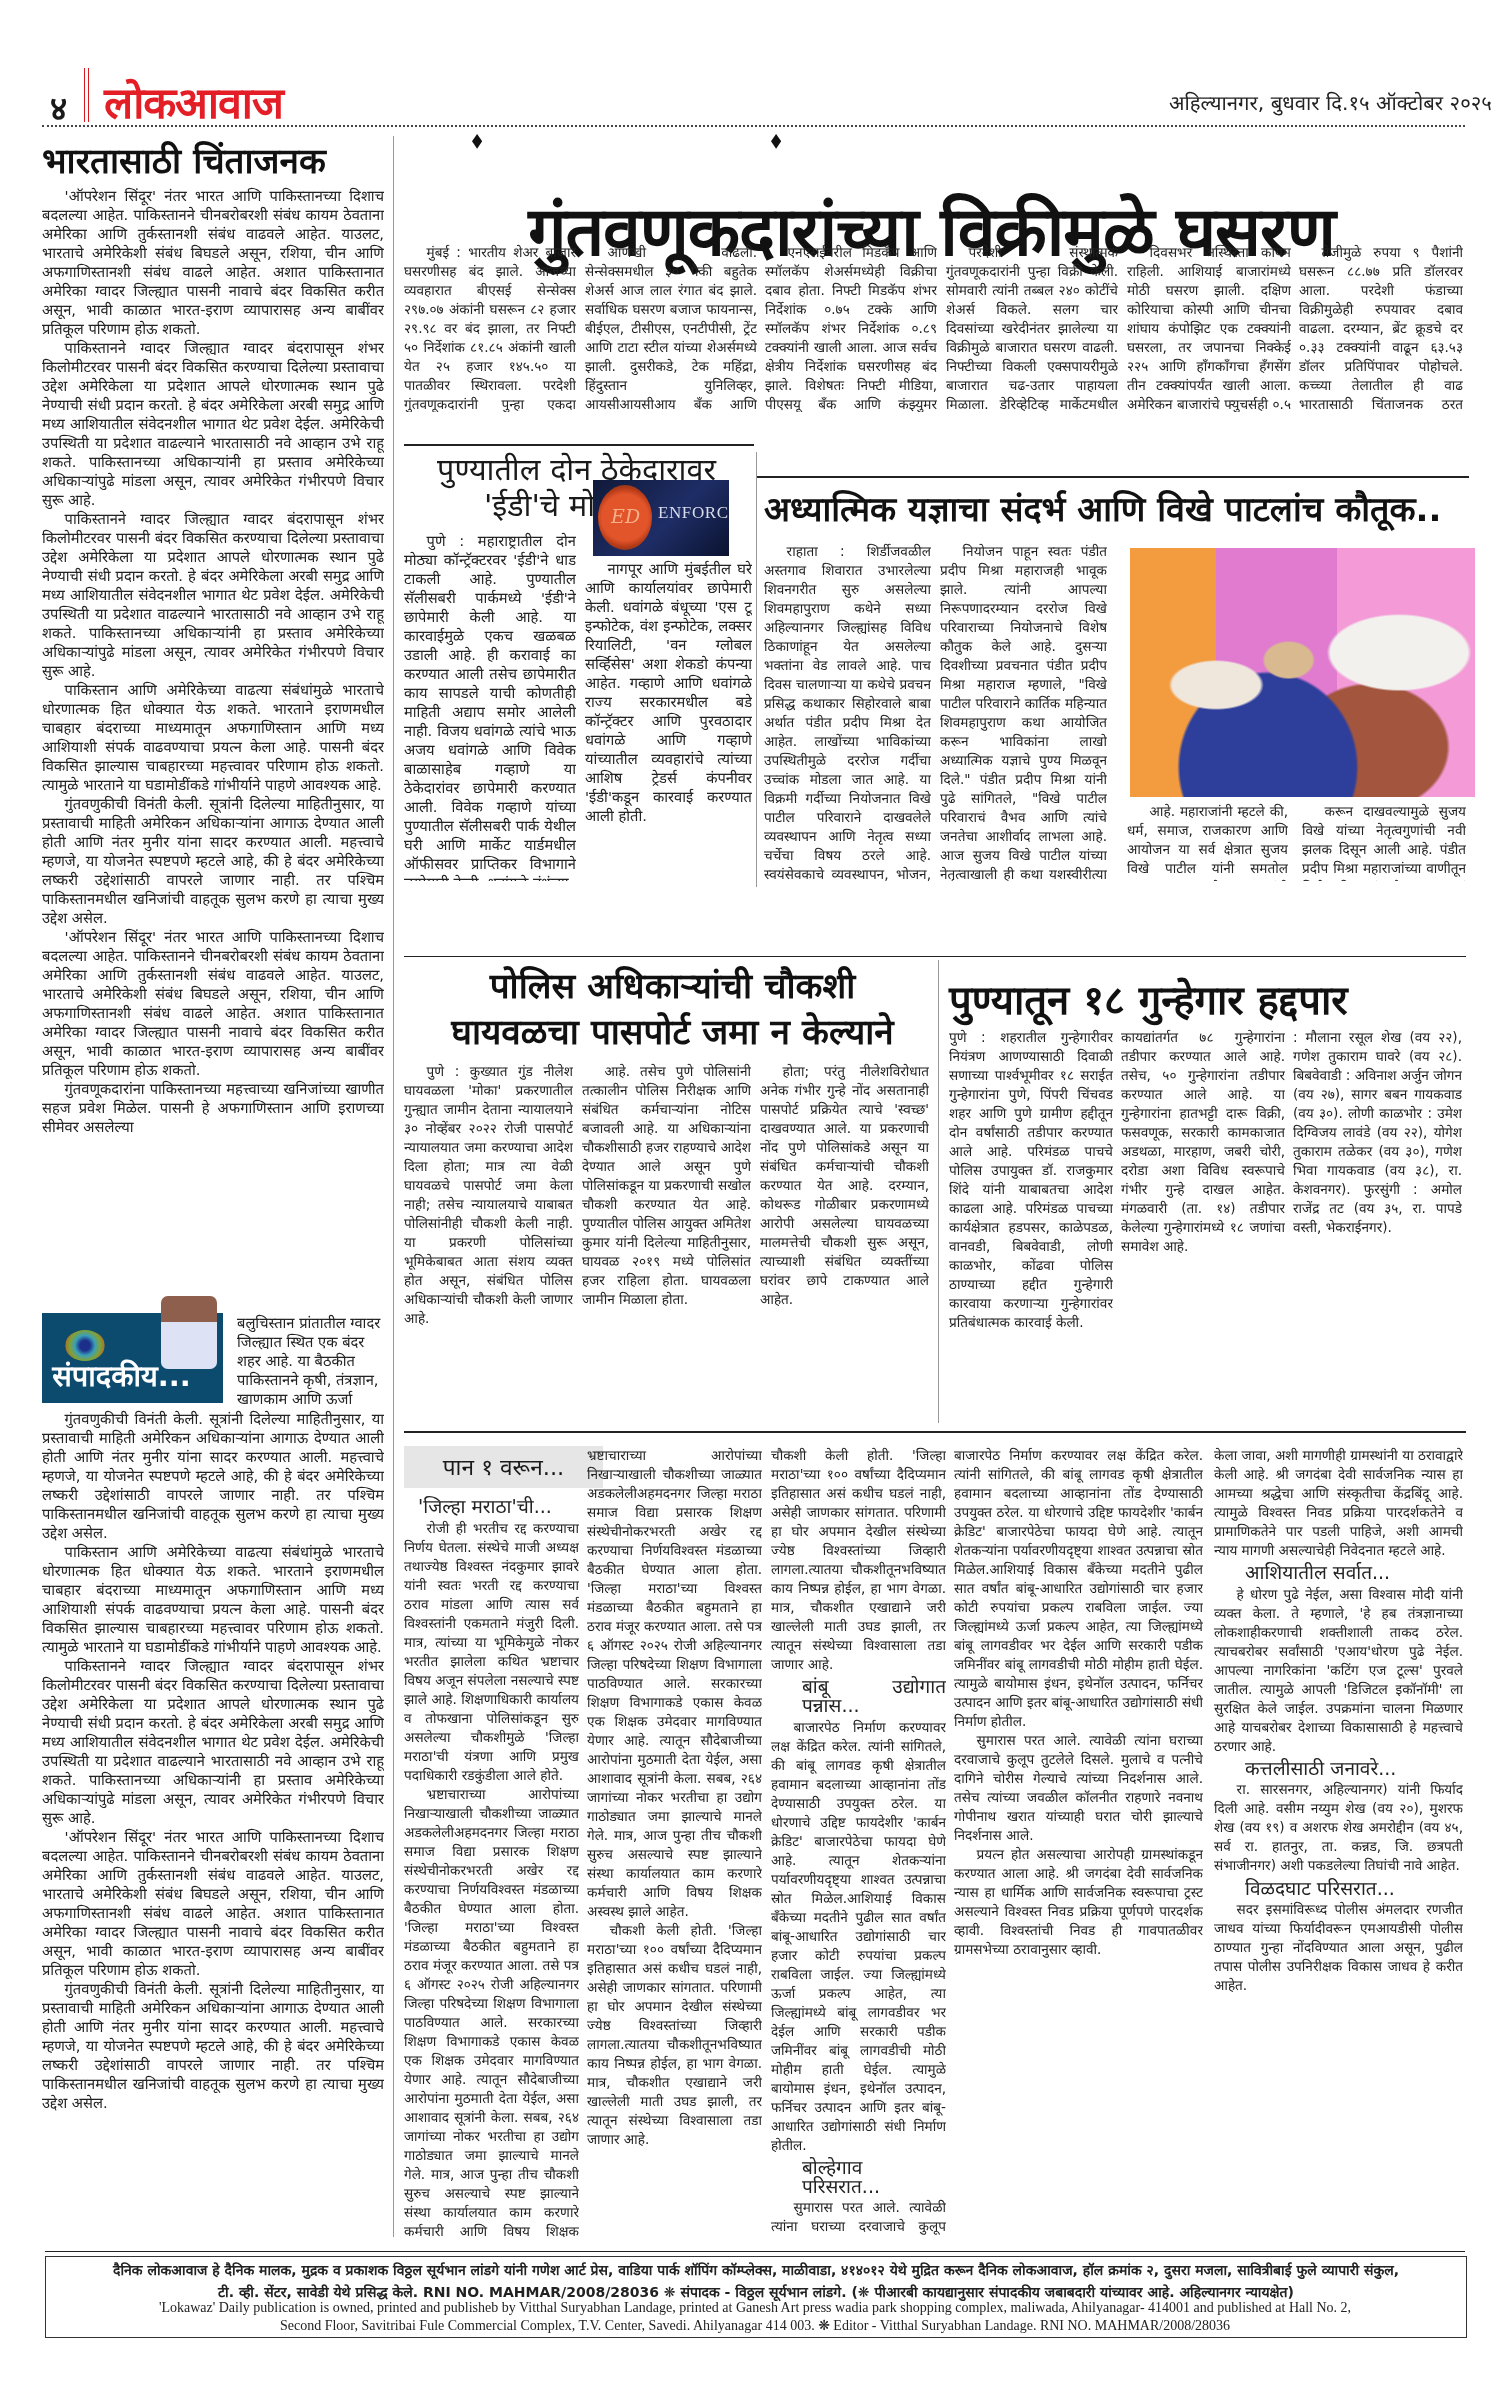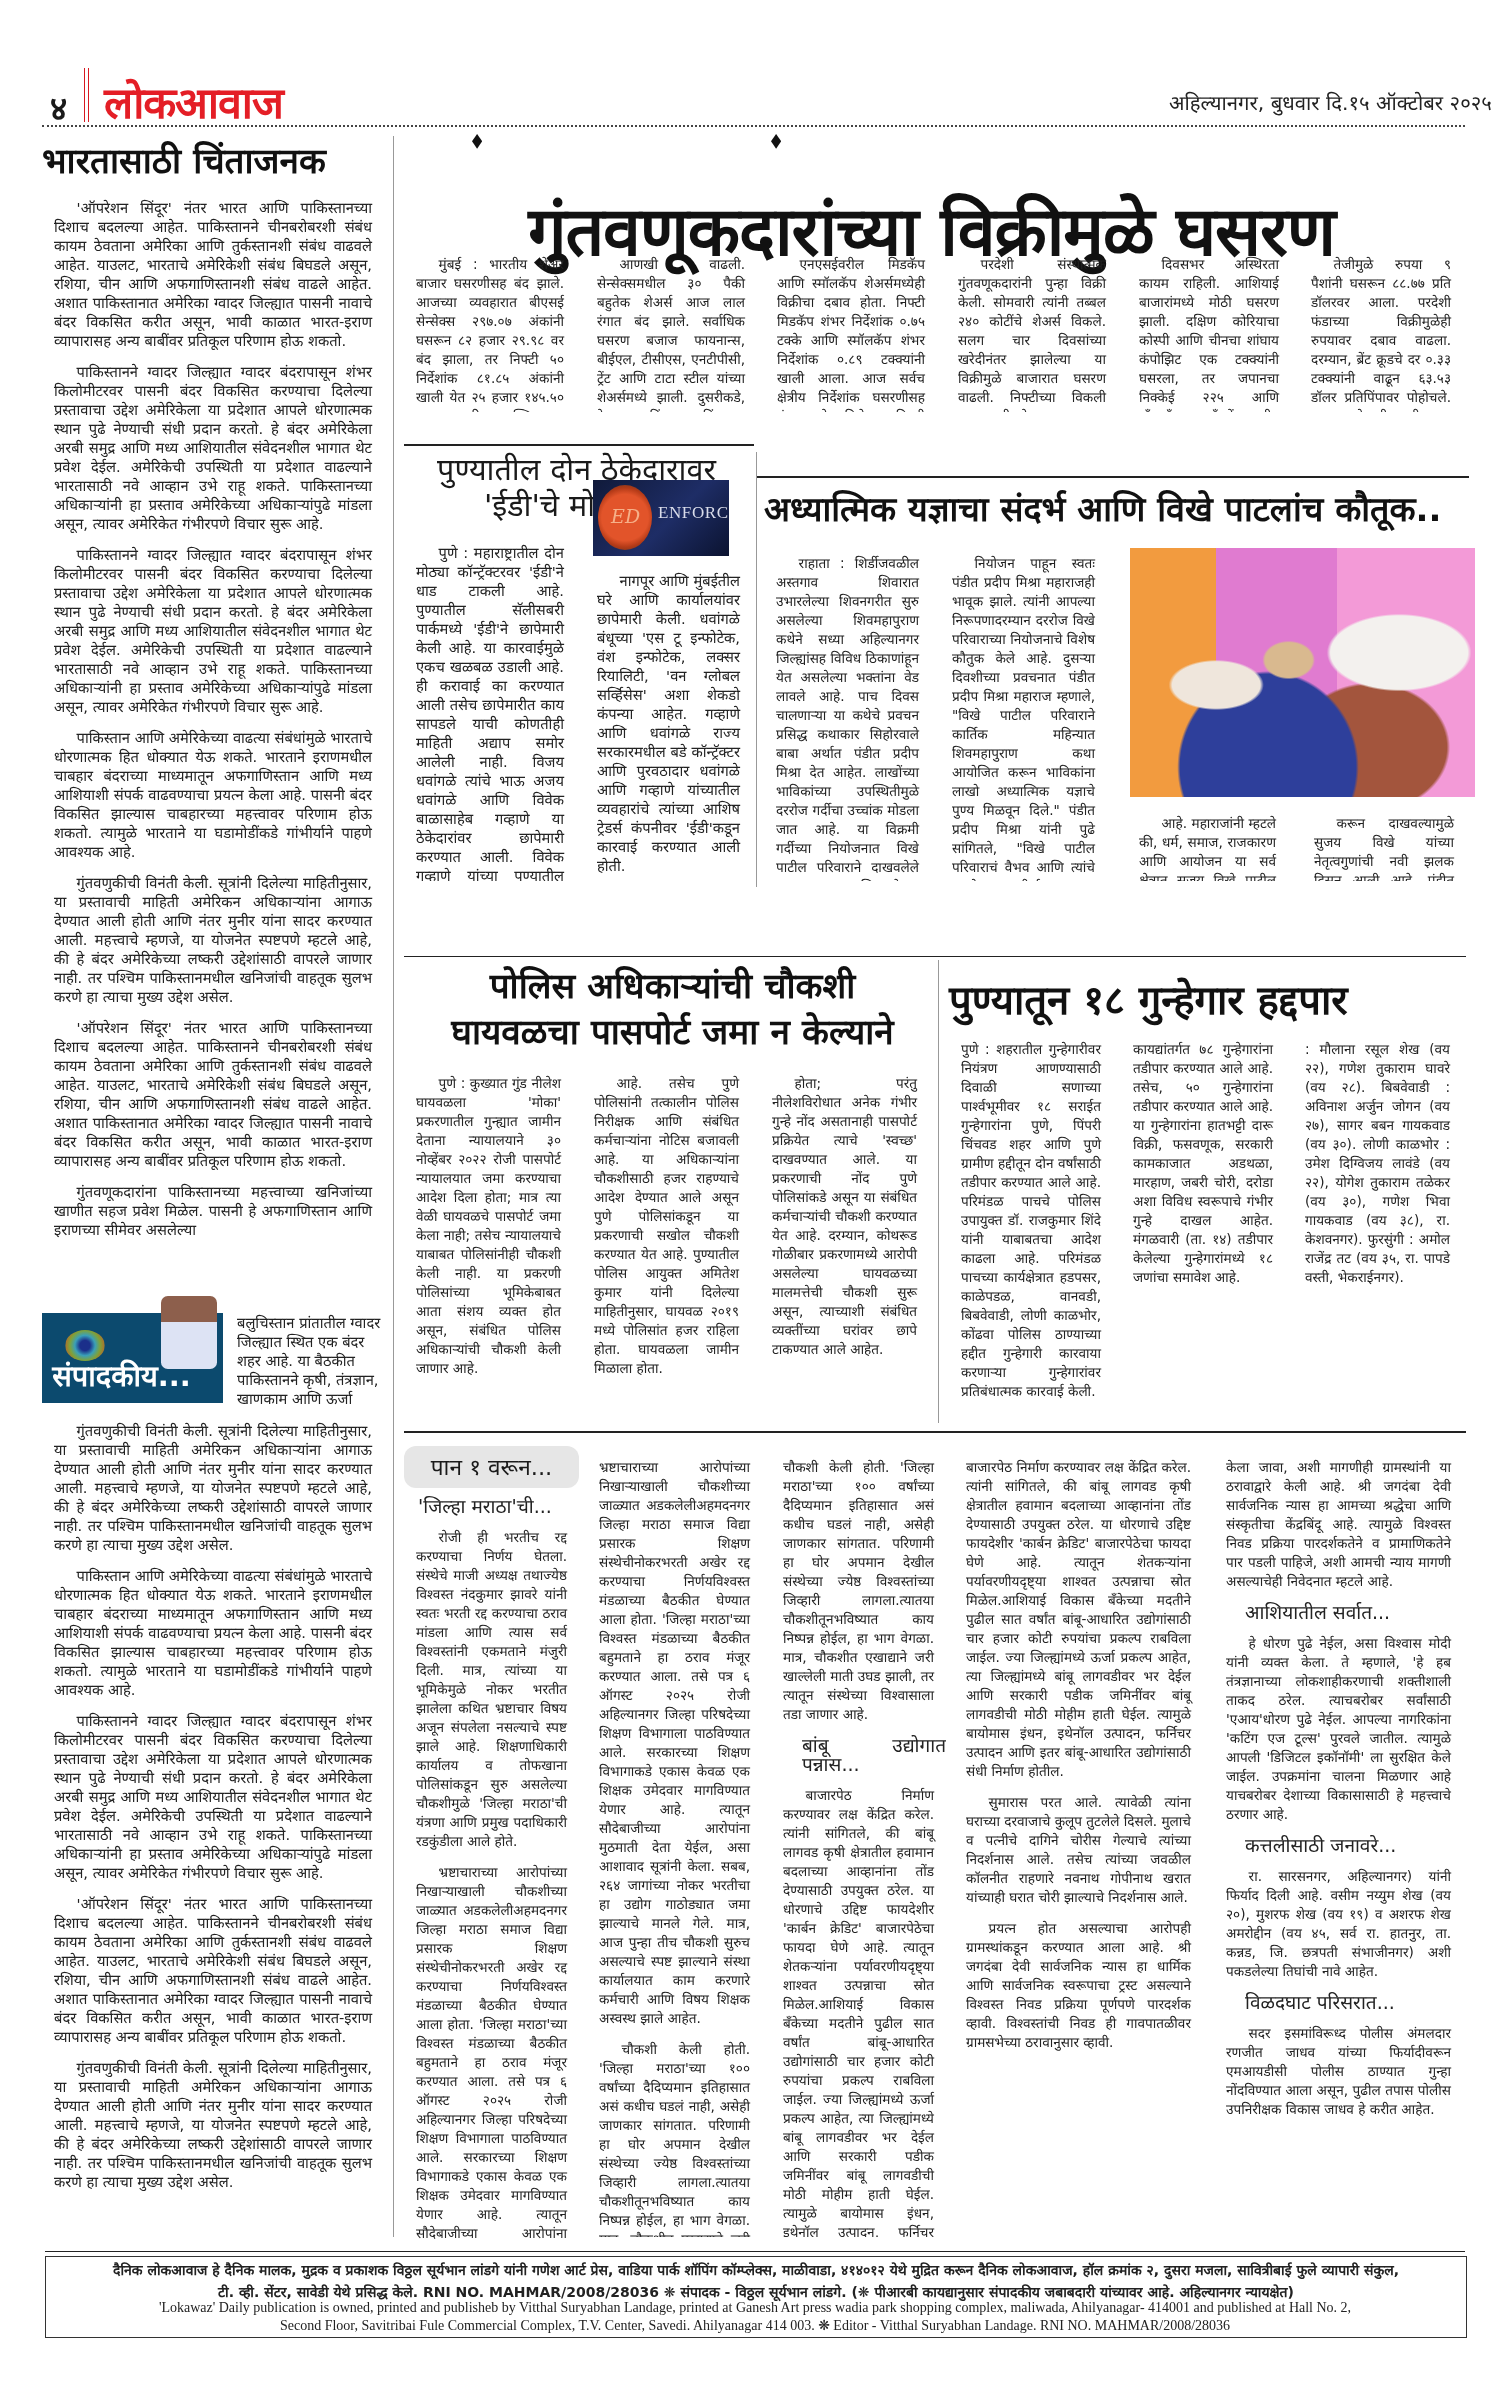--- a/index.html
+++ b/index.html
@@ -4,21 +4,21 @@
 <style>
   html,body{margin:0;padding:0;background:#fff;}
   body{width:1512px;height:2401px;position:relative;overflow:hidden;font-family:"DejaVu Sans",sans-serif;color:#1a1a1a;}
   .abs{position:absolute;}
   .masthead-num{left:50px;top:85px;font-size:33px;font-weight:bold;}
   .masthead-rule{left:84px;top:68px;width:3.4px;height:54px;border-left:1.1px solid #d71920;border-right:1.1px solid #d71920;}
   .masthead-logo{left:104px;top:72px;font-size:43px;font-weight:bold;color:#e41e26;letter-spacing:-1.1px;}
   .dateline{left:1169px;top:88px;font-size:20.3px;color:#222;}
   .dotted{left:42px;top:125px;width:1423px;border-top:2.3px dotted #444;}
   .col-text{font-size:14.7px;line-height:19px;text-align:justify;color:#222;font-family:"DejaVu Sans",sans-serif;}
-  .col-text p{margin:12px;text-indent:22.6px;}
+  .col-text p{margin:0;text-indent:22.6px;}
   .col-cond{font-size:13.6px;line-height:19px;}
   .headline-black{font-weight:bold;color:#111;}
   .rule{background:#222;height:1.7px;}
   .vrule{background:#999;width:0.6px;}
   .ed-title{left:42px;top:136px;font-size:35px;font-weight:bold;}
   .lead-hl{left:395px;top:148px;width:1073px;font-size:68px;font-weight:bold;text-align:center;letter-spacing:-1.1px;line-height:79px;margin-top:44px;}
   .diamond{width:10.2px;height:14.7px;background:#111;clip-path:polygon(50% 0,100% 50%,50% 100%,0 50%);}
   .photo-ed{left:593px;top:480px;width:136px;height:76px;background:linear-gradient(135deg,#101a3a,#1e2d66 55%,#0b1330);overflow:hidden;}
   .photo-ed .seal{position:absolute;left:4.5px;top:4.5px;width:54px;height:65px;border-radius:50%;background:radial-gradient(circle,#e2542a 55%,#b33a17 70%,#332 100%);}
   .photo-ed .seal span{position:absolute;left:13.6px;top:20.3px;font-family:"DejaVu Serif",serif;font-style:italic;font-size:19px;color:#f6b089;}
@@ -28,21 +28,21 @@
       radial-gradient(ellipse at 25% 55%,#efe6dc 0 12%,transparent 13%),
       radial-gradient(ellipse at 46% 45%,#d9b98f 0 9%,transparent 10%),
       radial-gradient(ellipse at 78% 42%,#f3f1ee 0 18%,transparent 19%),
       radial-gradient(ellipse at 40% 88%,#2e3f9b 0 30%,transparent 31%),
       radial-gradient(ellipse at 70% 80%,#a3553d 0 22%,transparent 23%),
       linear-gradient(90deg,#f29b3f 0 25%,#e07bd0 25% 60%,#f39ad7 60% 100%);}
   .ed-badge{left:42px;top:1313px;width:181px;height:90px;background:#0c4a6e;}
   .ed-badge .lbl{position:absolute;left:10.2px;top:42px;color:#fff;font-size:29px;font-weight:bold;}
   .ed-badge .feather{position:absolute;left:22.6px;top:17px;width:40px;height:31px;border-radius:50%;background:radial-gradient(circle,#1b2f8a 20%,#3aa0b8 40%,#7ea23a 60%,#a4782e 75%,transparent 80%);}
   .ed-badge .ink{position:absolute;left:119px;top:-17px;width:56px;height:73px;border-radius:6.8px;background:linear-gradient(#8d5f4c 0 35%,#dde3f4 35%);}
-  .gray-box{left:404px;top:1446px;width:175px;height:42px;background:#e6e6e6;border-radius:12px;}
+  .gray-box{left:404px;top:1446px;width:199px;height:42px;background:#e6e6e6;}
   .box-footer{left:45px;top:2256px;width:1420px;height:80px;border:0.6px solid #333;}
   .footer-mr{width:100%;text-align:center;font-size:14px;line-height:21.5px;font-weight:bold;color:#222;margin-top:3.4px;}
   .footer-en{width:100%;text-align:center;font-family:"Liberation Serif",serif;font-size:14px;line-height:18px;color:#222;}
   .subhead{font-size:19px;margin:3.4px 0 2.3px 31px;}
 </style>
 </head>
 <body>
 
 <div class="abs masthead-num">४</div>
 <div class="abs masthead-rule"></div>

